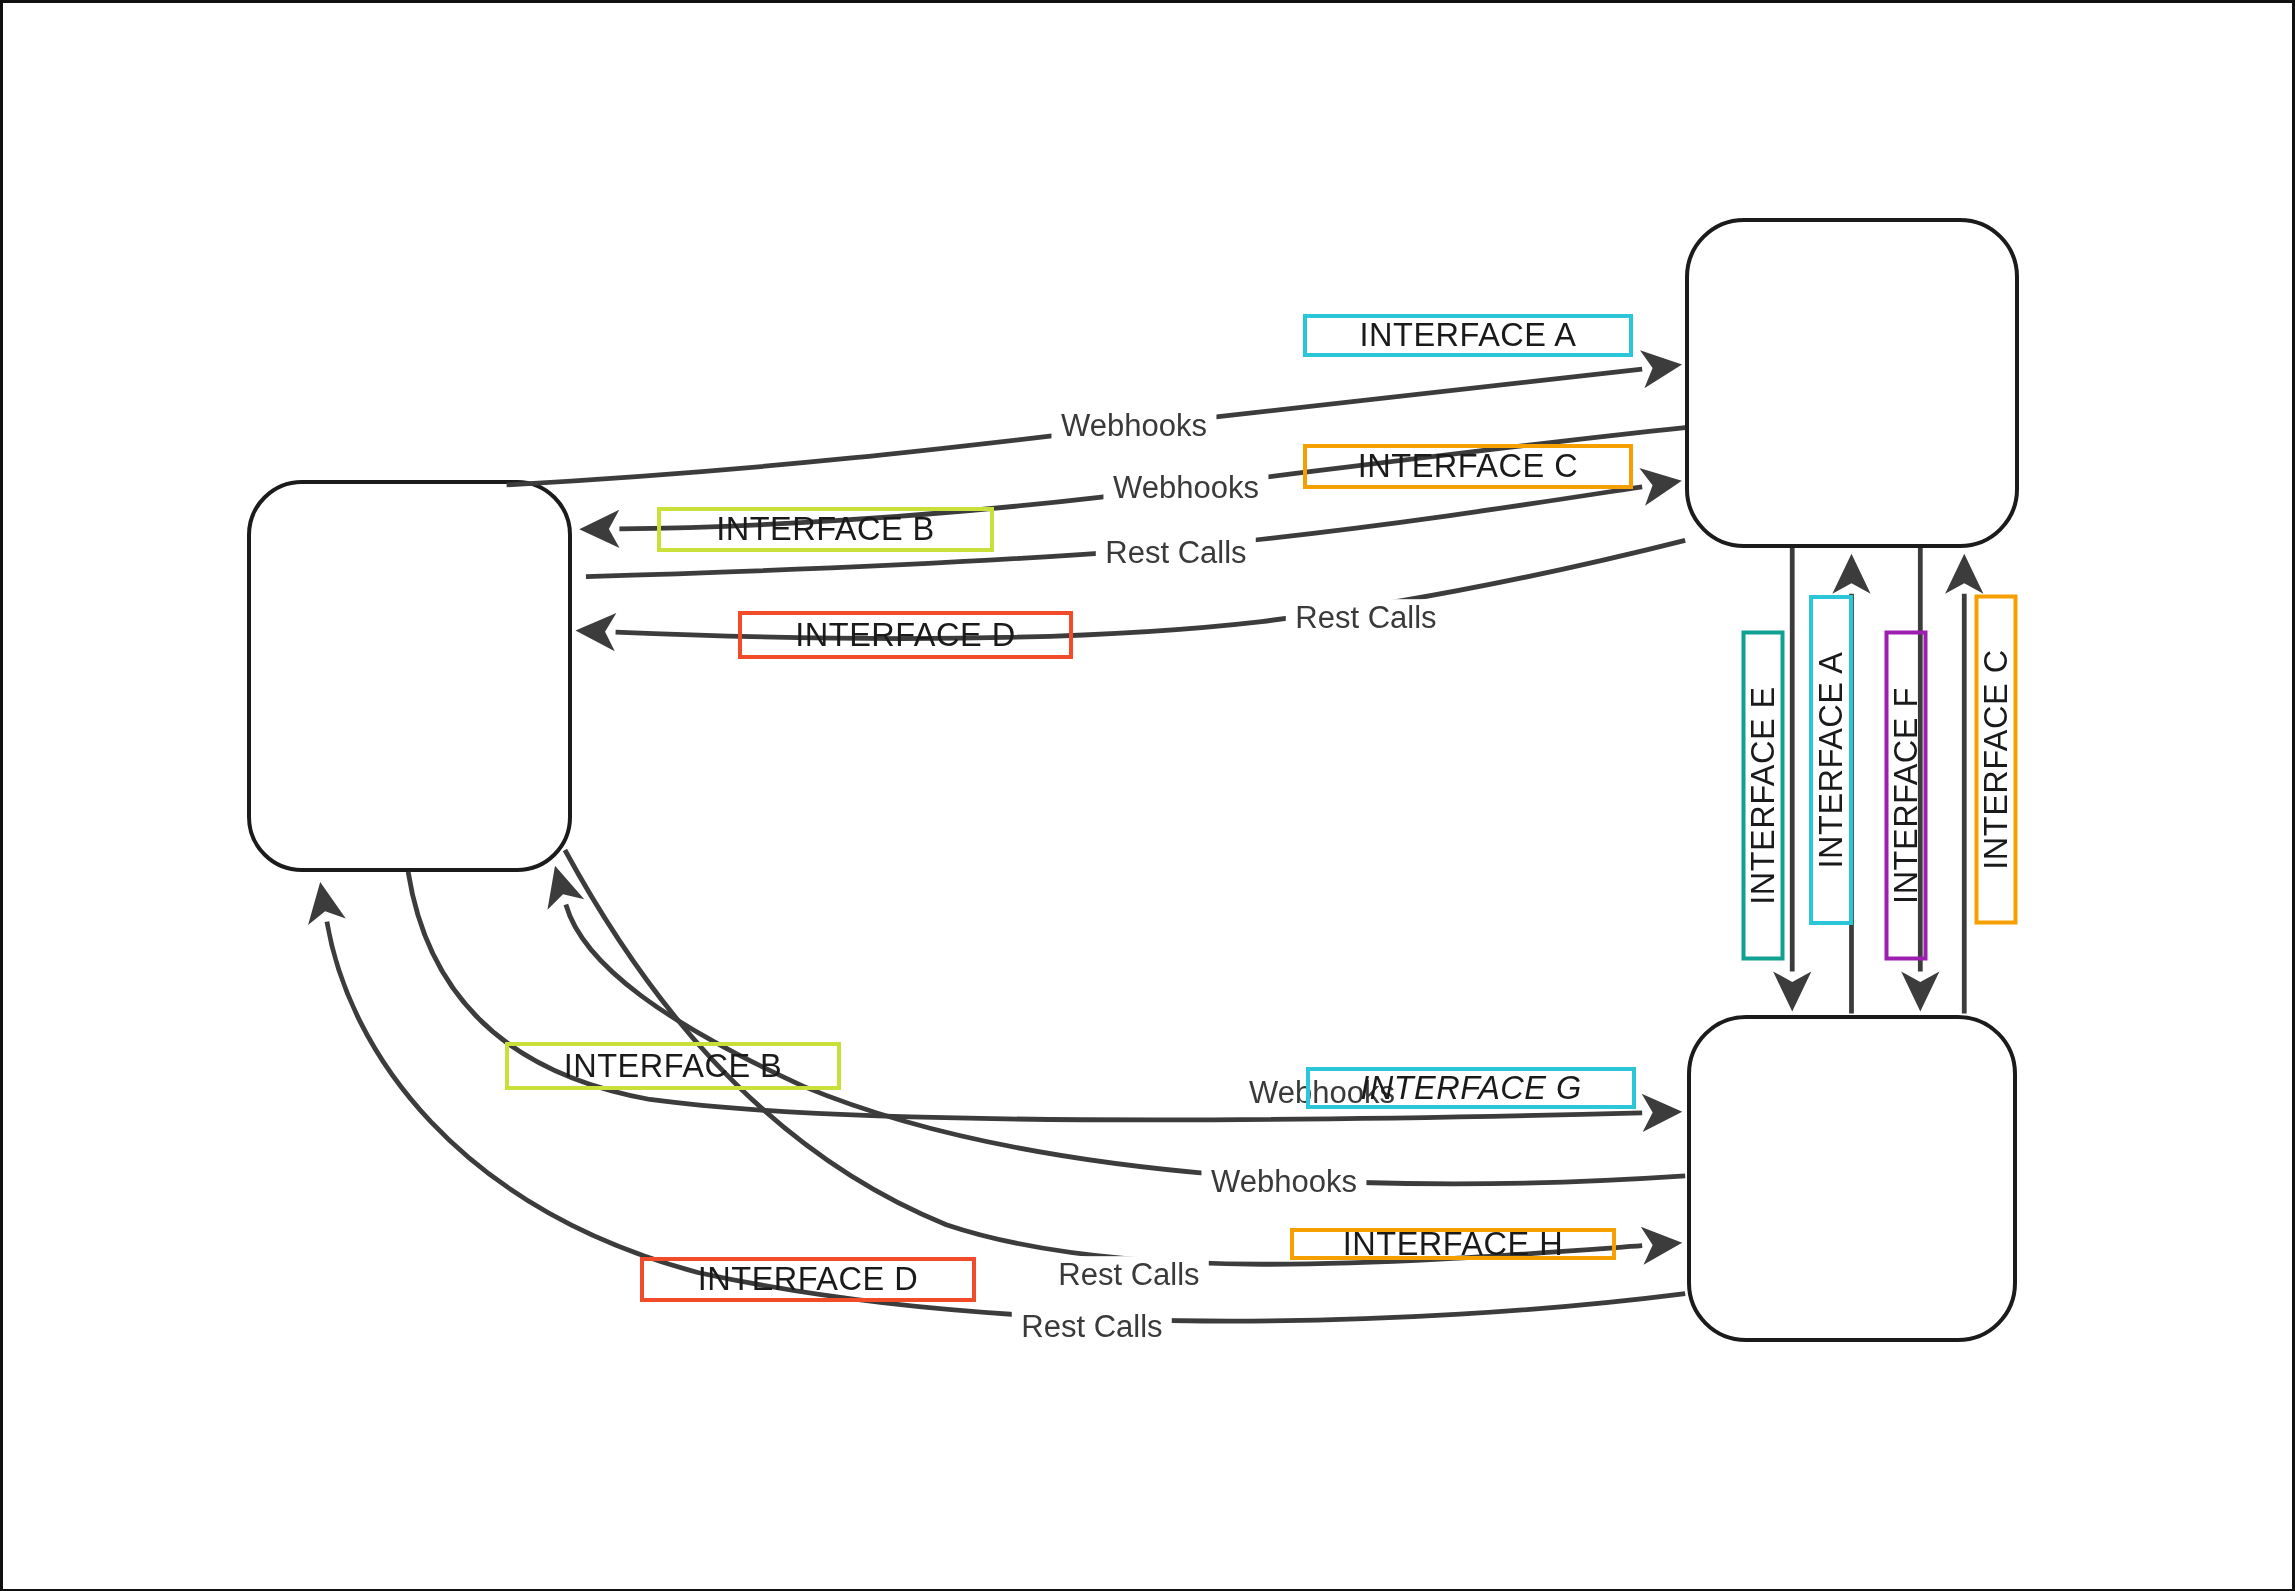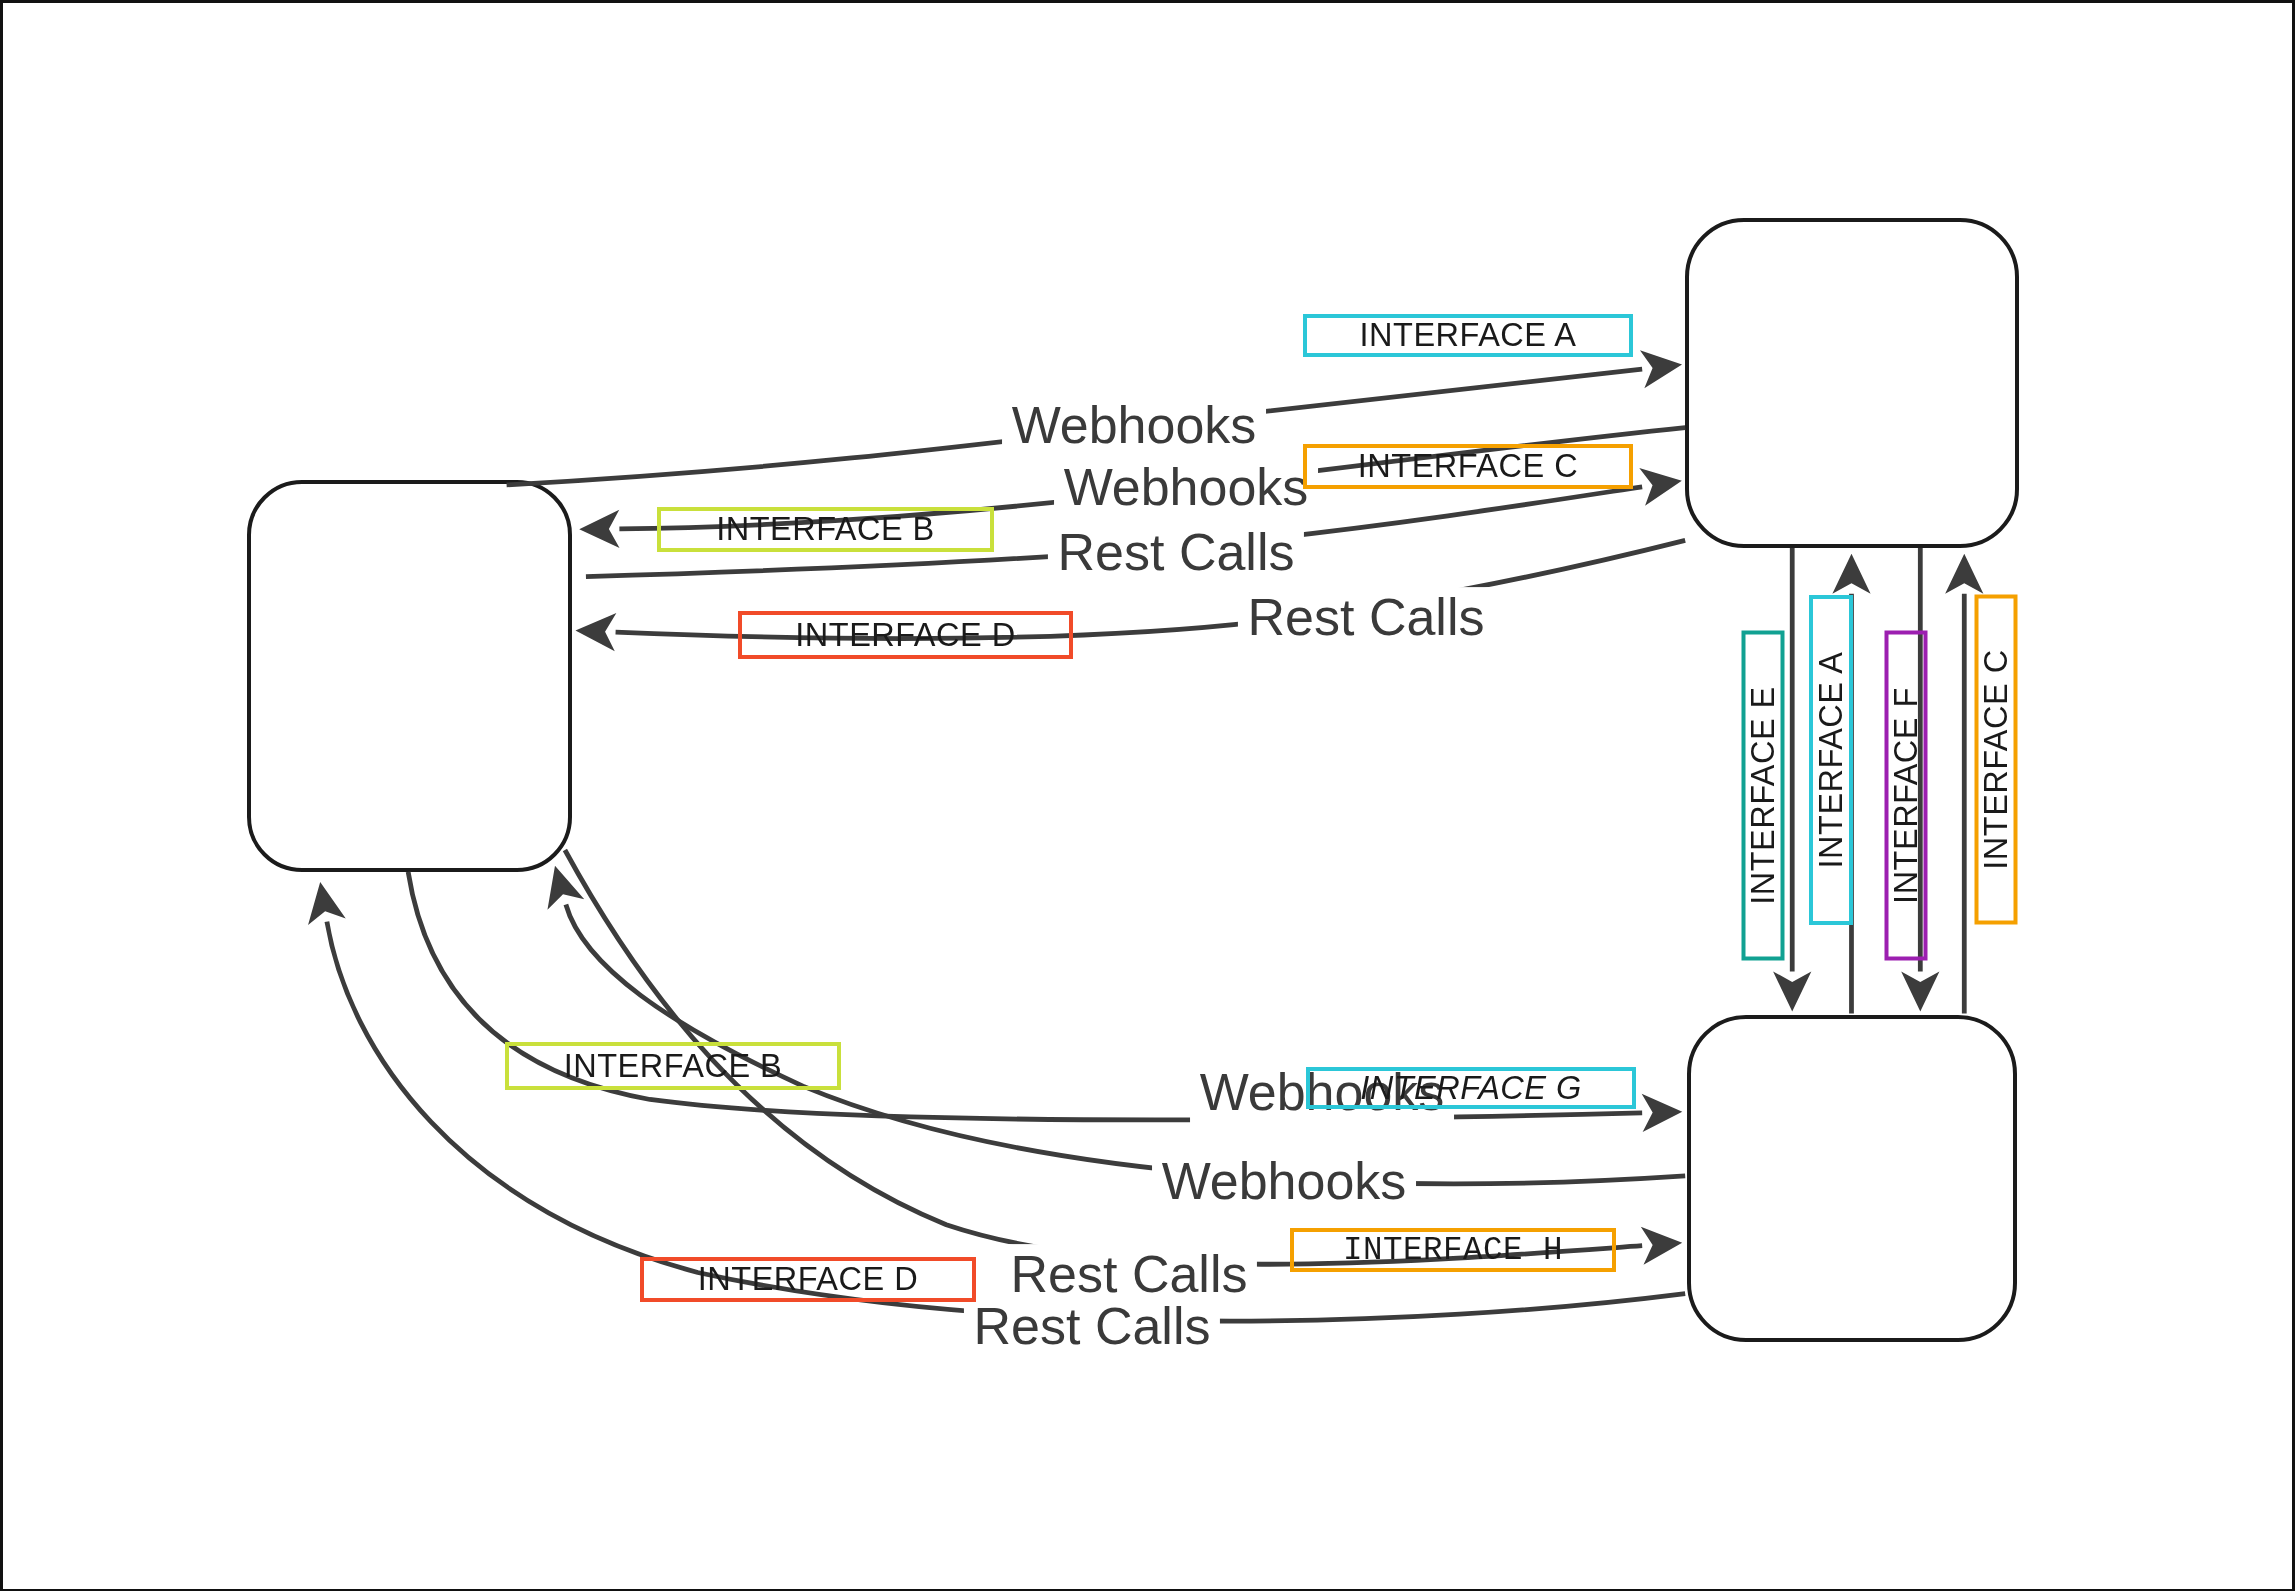--- a/index.html
+++ b/index.html
@@ -20,21 +20,21 @@
   .ah-fill{fill:var(--line,#3C3C3C);}
   .node{
     position:absolute;z-index:0;
     border:4.8px solid var(--node-stroke,#1B1B1B);
     border-radius:57px;background:transparent;
     box-sizing:border-box;
   }
   .edge-text{
     position:absolute;z-index:2;
     transform:translate(-50%,-50%);
-    font-size:52px;color:var(--edge-text,#3A3A3A);
+    font-size:31px;color:var(--edge-text,#3A3A3A);
     background:#fff;padding:1px 9.6px;white-space:nowrap;
     line-height:1.15;
   }
   .iface{
     position:absolute;z-index:3;
     box-sizing:border-box;
     border:4.8px solid #000;background:transparent;
     display:flex;align-items:center;justify-content:center;
     font-size:32.5px;color:var(--label-text,#1A1A1A);
     white-space:nowrap;letter-spacing:0.5px;
@@ -83,20 +83,20 @@
   <div class="edge-text" style="left:1129px;top:1275px">Rest Calls</div>
   <div class="edge-text" style="left:1092px;top:1327px">Rest Calls</div>
 
   <div class="iface" style="left: 1303px; top: 314px; width: 330px; height: 43px; border-color: rgb(43, 199, 216);">INTERFACE A</div>
   <div class="iface" style="left: 1303px; top: 444px; width: 330px; height: 45px; border-color: rgb(245, 160, 0);">INTERFACE C</div>
   <div class="iface" style="left: 657px; top: 507px; width: 337px; height: 45px; border-color: rgb(201, 224, 59);">INTERFACE B</div>
   <div class="iface" style="left: 738px; top: 611px; width: 335px; height: 48px; border-color: rgb(241, 75, 41);">INTERFACE D</div>
   <div class="iface" style="left: 505px; top: 1042px; width: 336px; height: 48px; border-color: rgb(201, 224, 59);">INTERFACE B</div>
   <div class="iface" style="left: 1306px; top: 1067px; width: 330px; height: 42px; border-color: rgb(43, 199, 216); font-style: italic;">INTERFACE G</div>
   <div class="iface" style="left: 640px; top: 1257px; width: 336px; height: 45px; border-color: rgb(241, 75, 41);">INTERFACE D</div>
-  <div class="iface" style="left: 1290px; top: 1228px; width: 326px; height: 44px; border-color: rgb(245, 160, 0); font-family: Liberation Mono, monospace;">INTERFACE H</div>
+  <div class="iface" style="left: 1290px; top: 1228px; width: 326px; height: 32px; border-color: rgb(245, 160, 0);">INTERFACE H</div>
 
   <div class="iface vlabel" style="left: 1598px; top: 774px; width: 330px; height: 43px; border-color: rgb(17, 161, 146);">INTERFACE E</div>
   <div class="iface vlabel" style="left: 1666px; top: 738px; width: 330px; height: 44px; border-color: rgb(43, 199, 216);">INTERFACE A</div>
   <div class="iface vlabel" style="left: 1741px; top: 774px; width: 330px; height: 43px; border-color: rgb(156, 31, 176);">INTERFACE F</div>
   <div class="iface vlabel" style="left: 1831px; top: 738px; width: 330px; height: 43px; border-color: rgb(245, 160, 0);">INTERFACE C</div>
 </div>
 
 
 </body></html>

